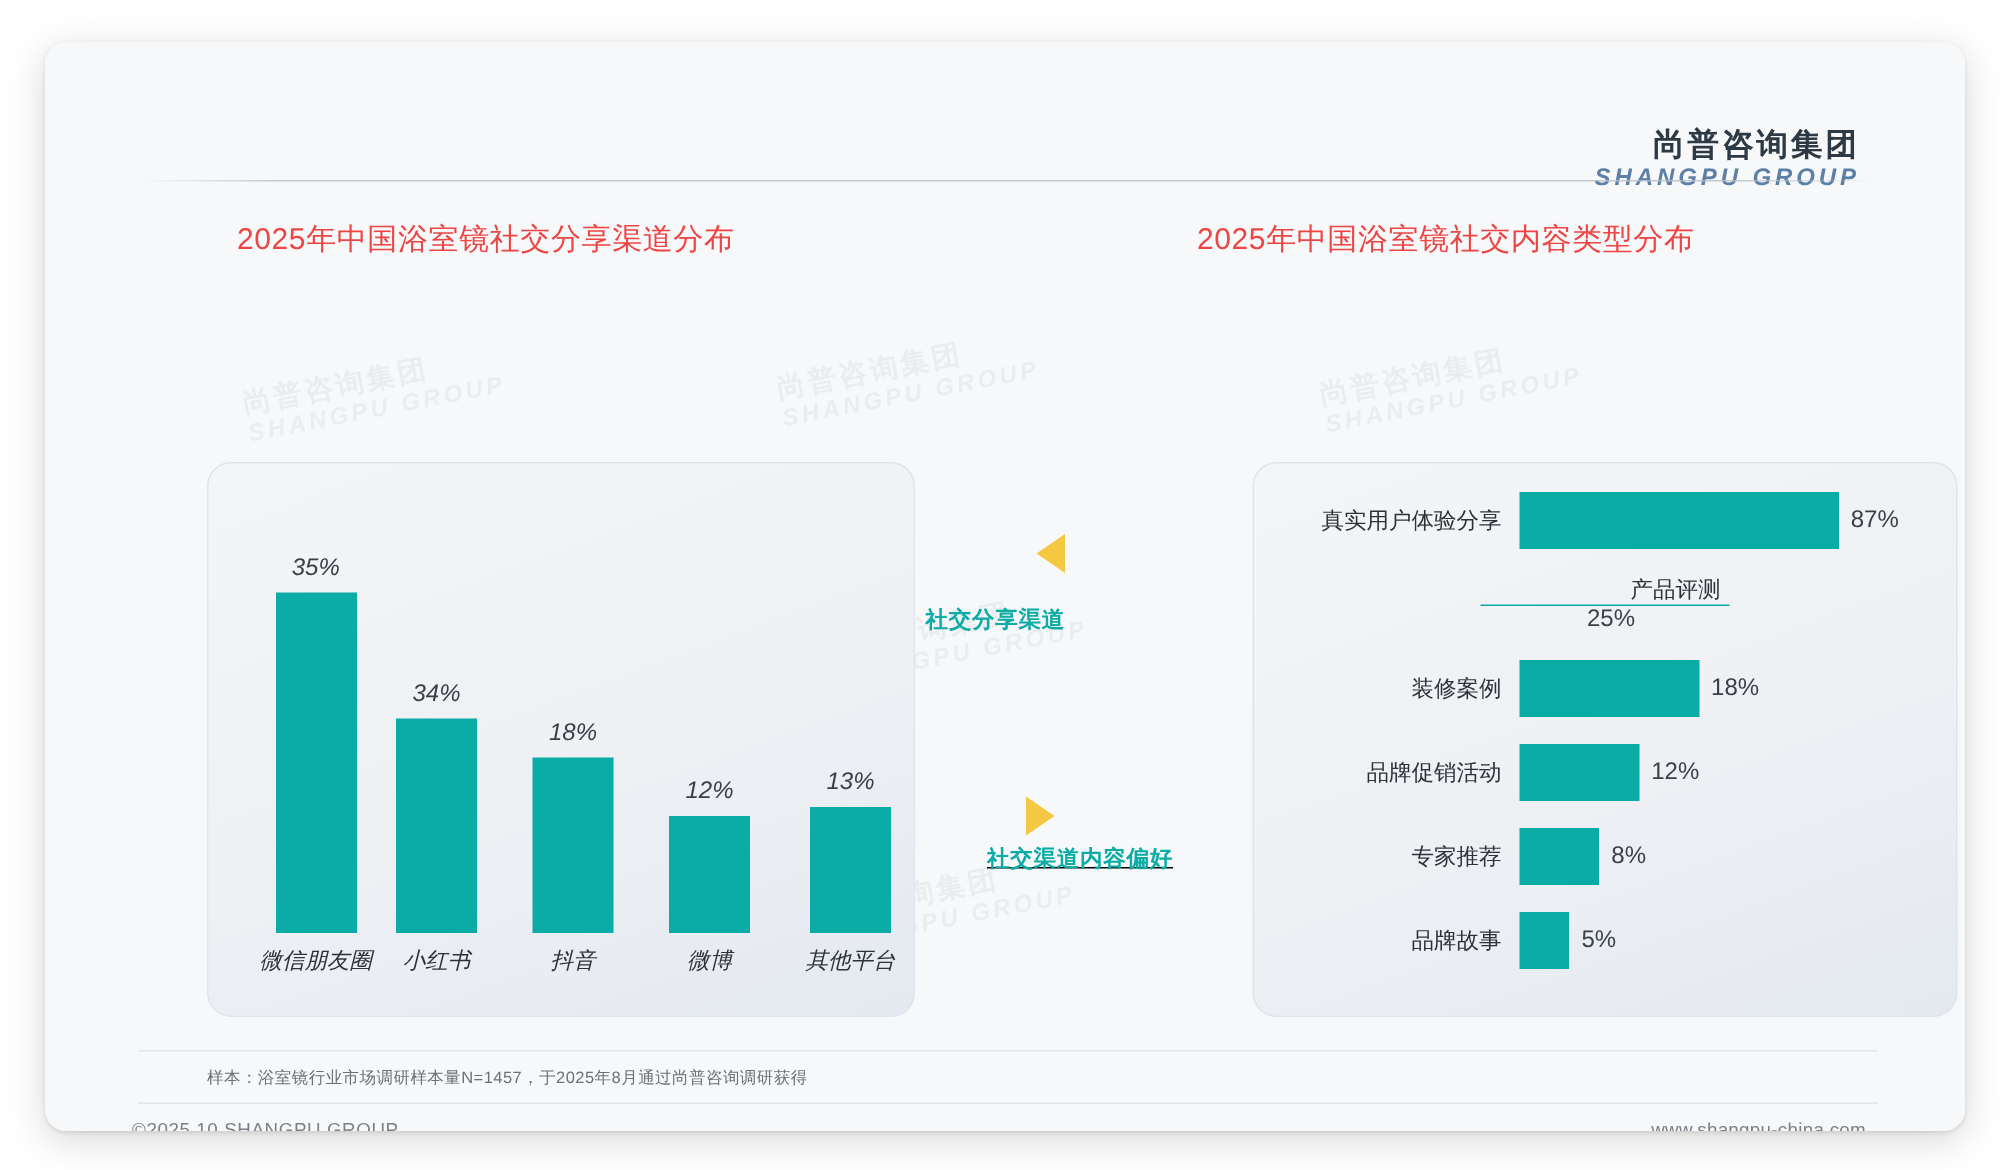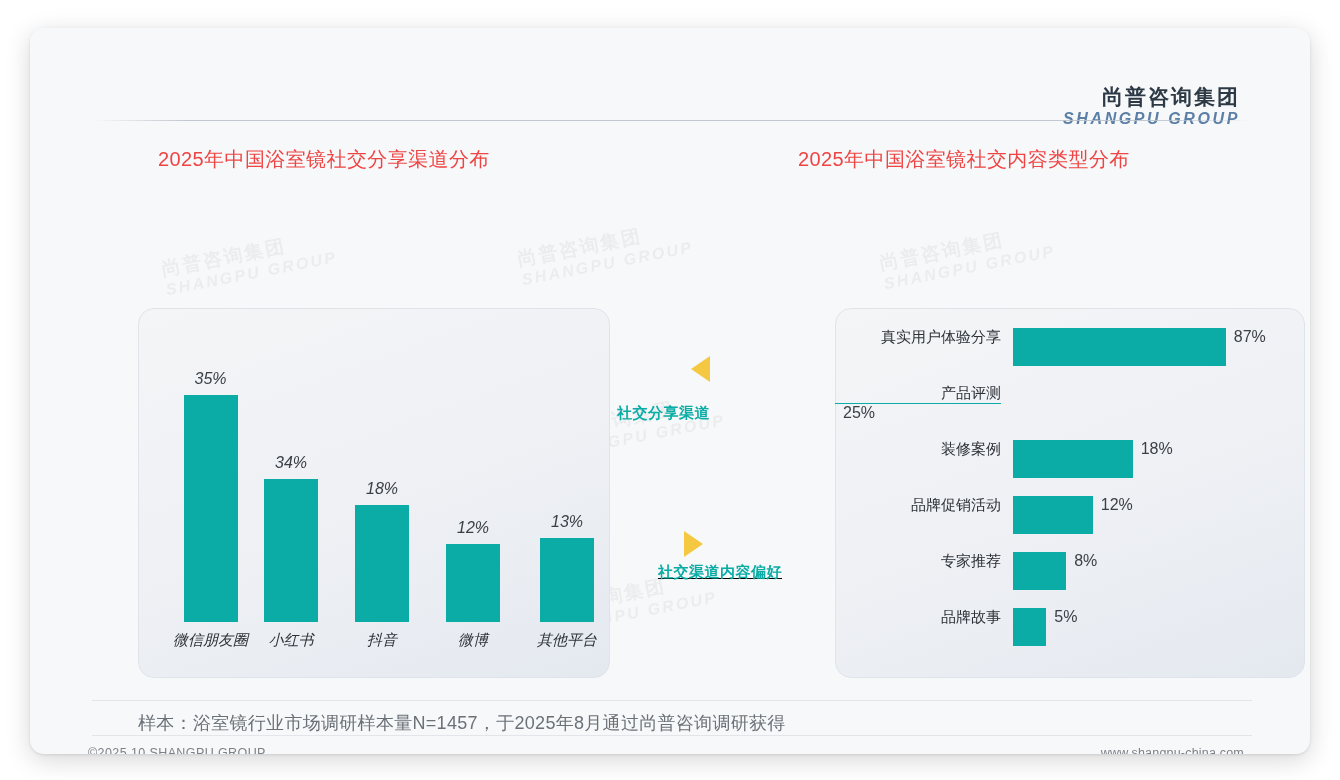--- a/index.html
+++ b/index.html
@@ -101,21 +101,21 @@
     background-color: #0aaca5;
   }
   .vbar-label {
     font-size: 15px; color: #2c3238; margin-top: 9px; white-space: nowrap;
   }
 
   
   .hchart { position: absolute; left: 805px; top: 280px; width: 470px; height: 370px; }
   .hrow {
     position: absolute; left: 0; width: 100%;
-    display: flex; align-items: flex-start; height: 38px;
+    display: flex; align-items: center; height: 38px;
   }
   .hrow-label {
     width: 178px; text-align: right; padding-right: 12px;
     font-size: 15px; color: #2c3238; white-space: nowrap;
   }
   .hbar {
     height: 38px; background-color: #0aaca5;
   }
   .hrow-value {
     font-size: 16px; color: #3a4047; margin-left: 8px; white-space: nowrap;
@@ -140,21 +140,21 @@
     white-space: nowrap; letter-spacing: 0.5px;
   }
 
   
   .source-rule {
     position: absolute; left: 62px; top: 672px;
     width: 1160px; height: 1px; background: #e2e5e9;
   }
   .source-note {
     position: absolute; left: 108px; top: 683px;
-    font-size: 18px; color: #6b7178; letter-spacing: 0.3px;
+    font-size: 11px; color: #6b7178; letter-spacing: 0.3px;
     white-space: nowrap;
   }
   .footer-rule {
     position: absolute; left: 62px; top: 707px;
     width: 1160px; height: 1px; background: #e2e5e9;
   }
   .footer-left {
     position: absolute; left: 58px; top: 718px;
     font-size: 12.5px; color: #7b8187; letter-spacing: 0.4px;
   }

